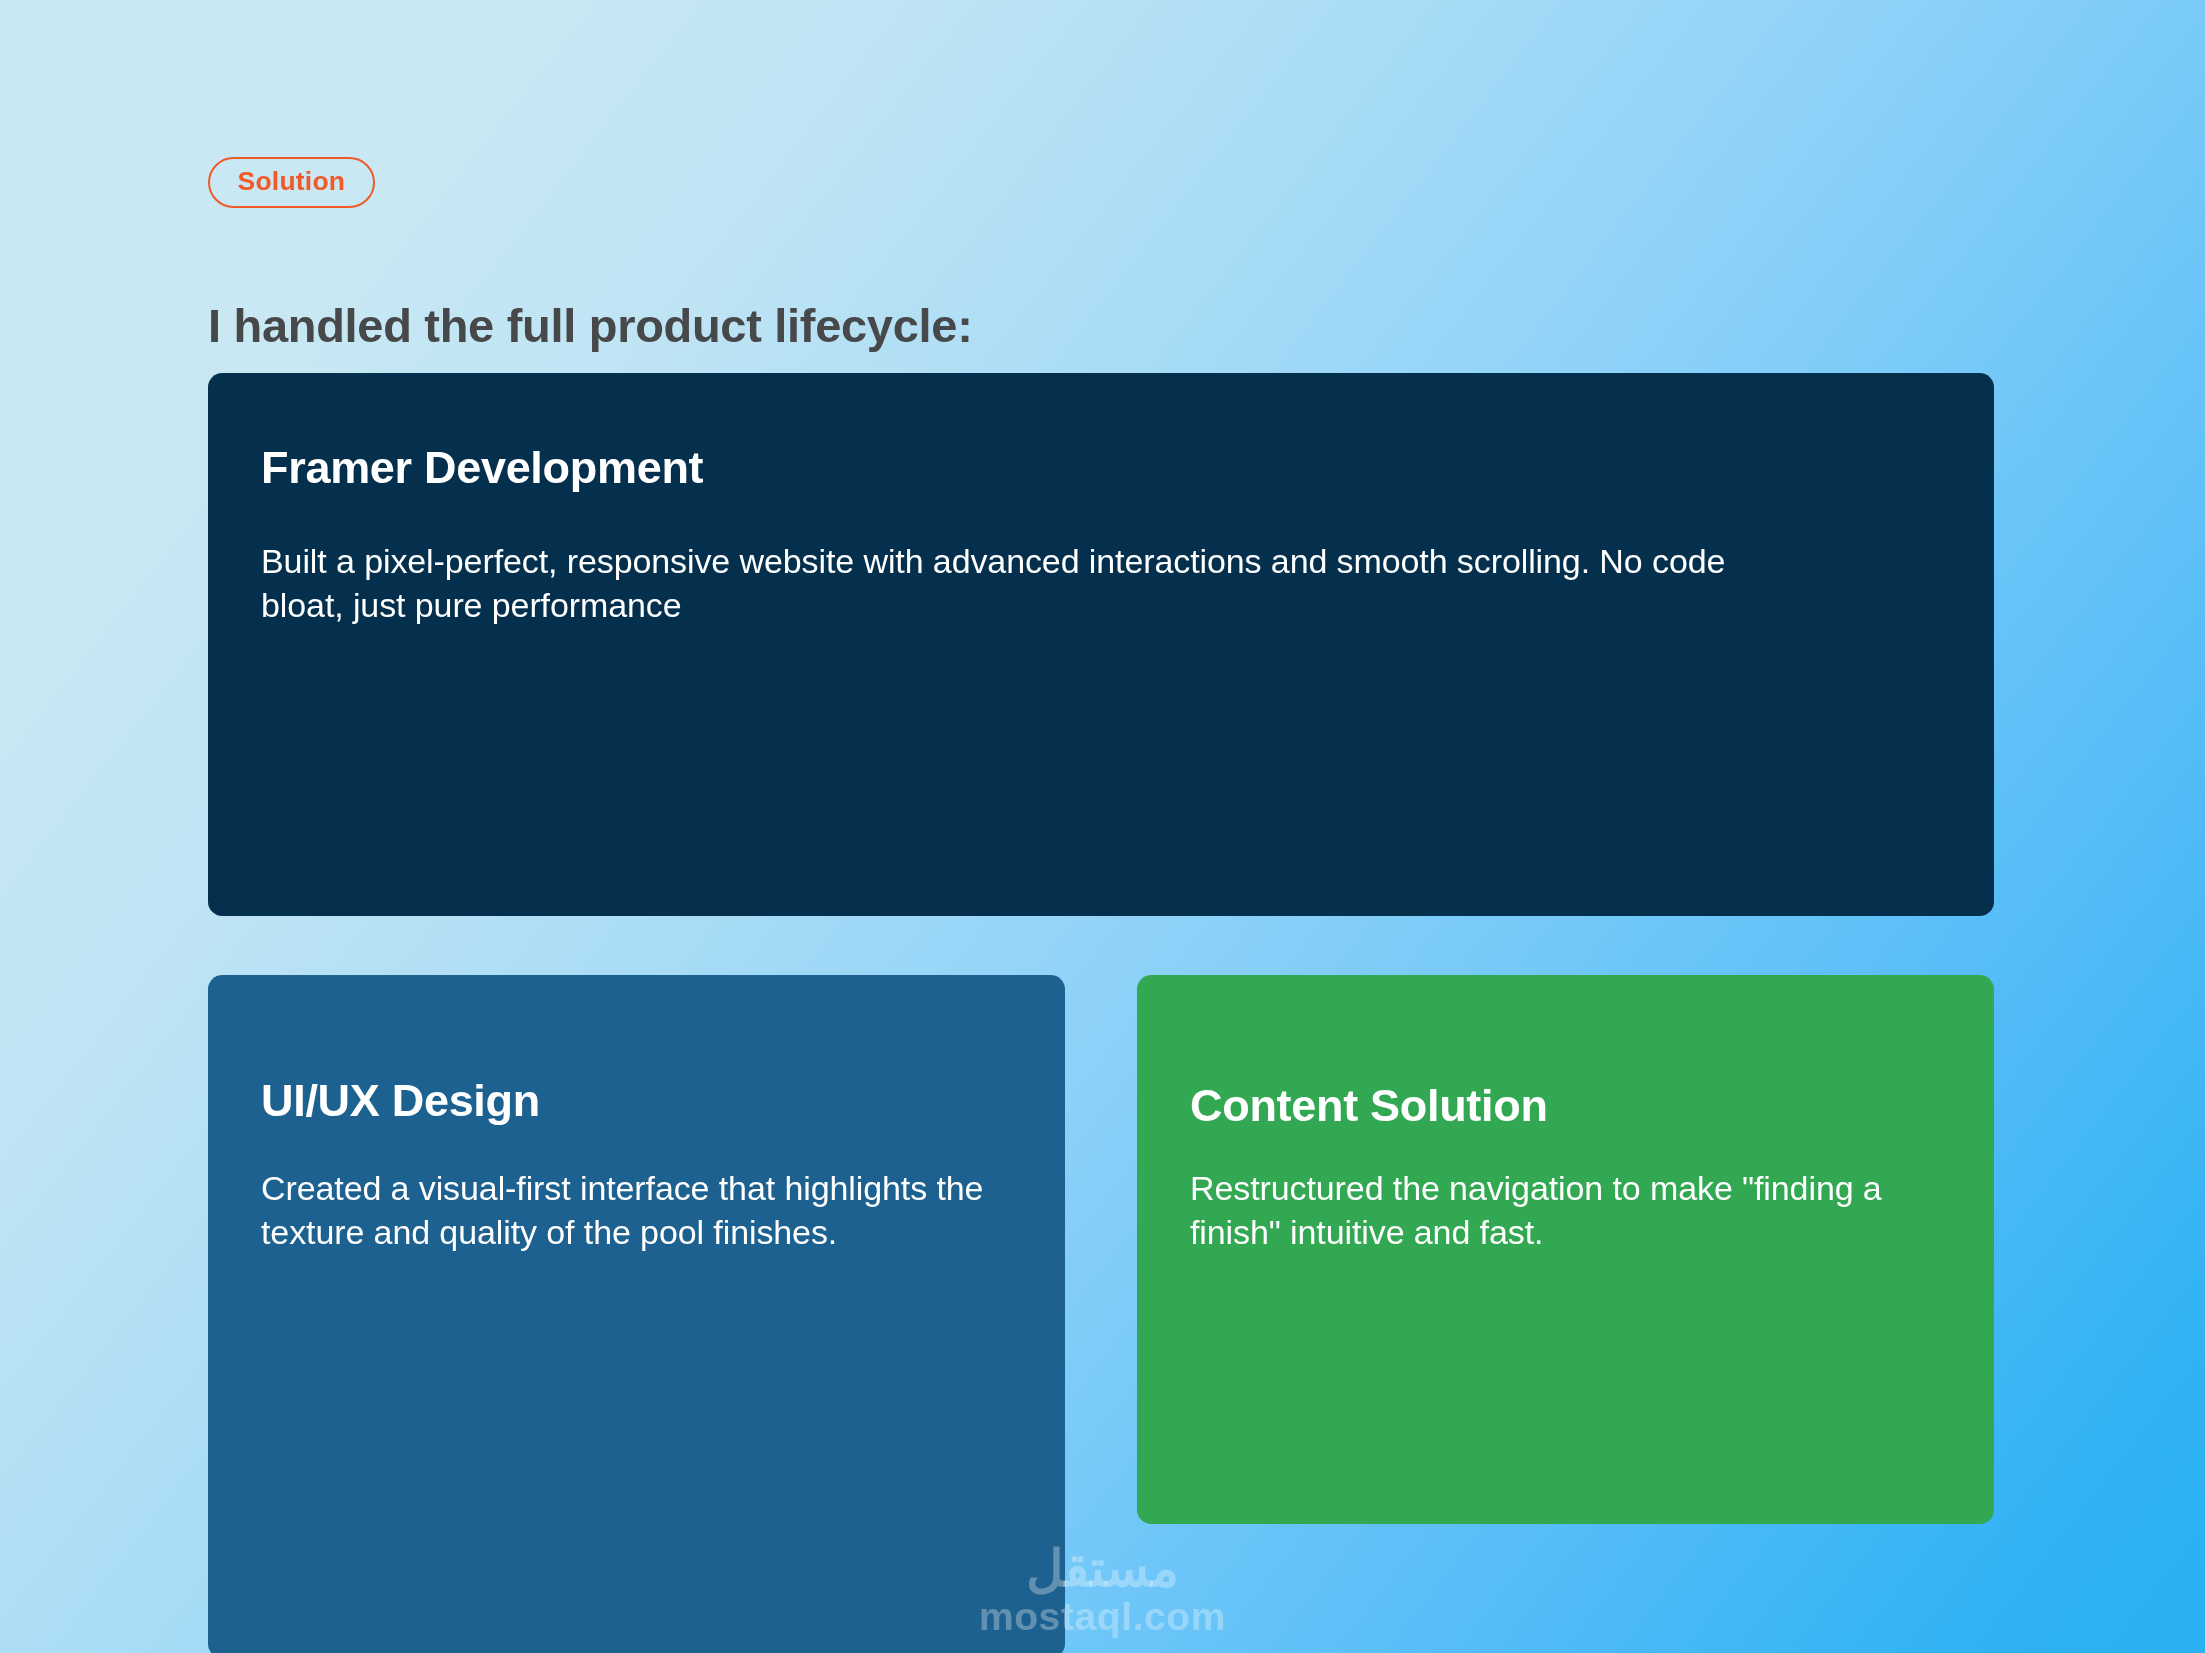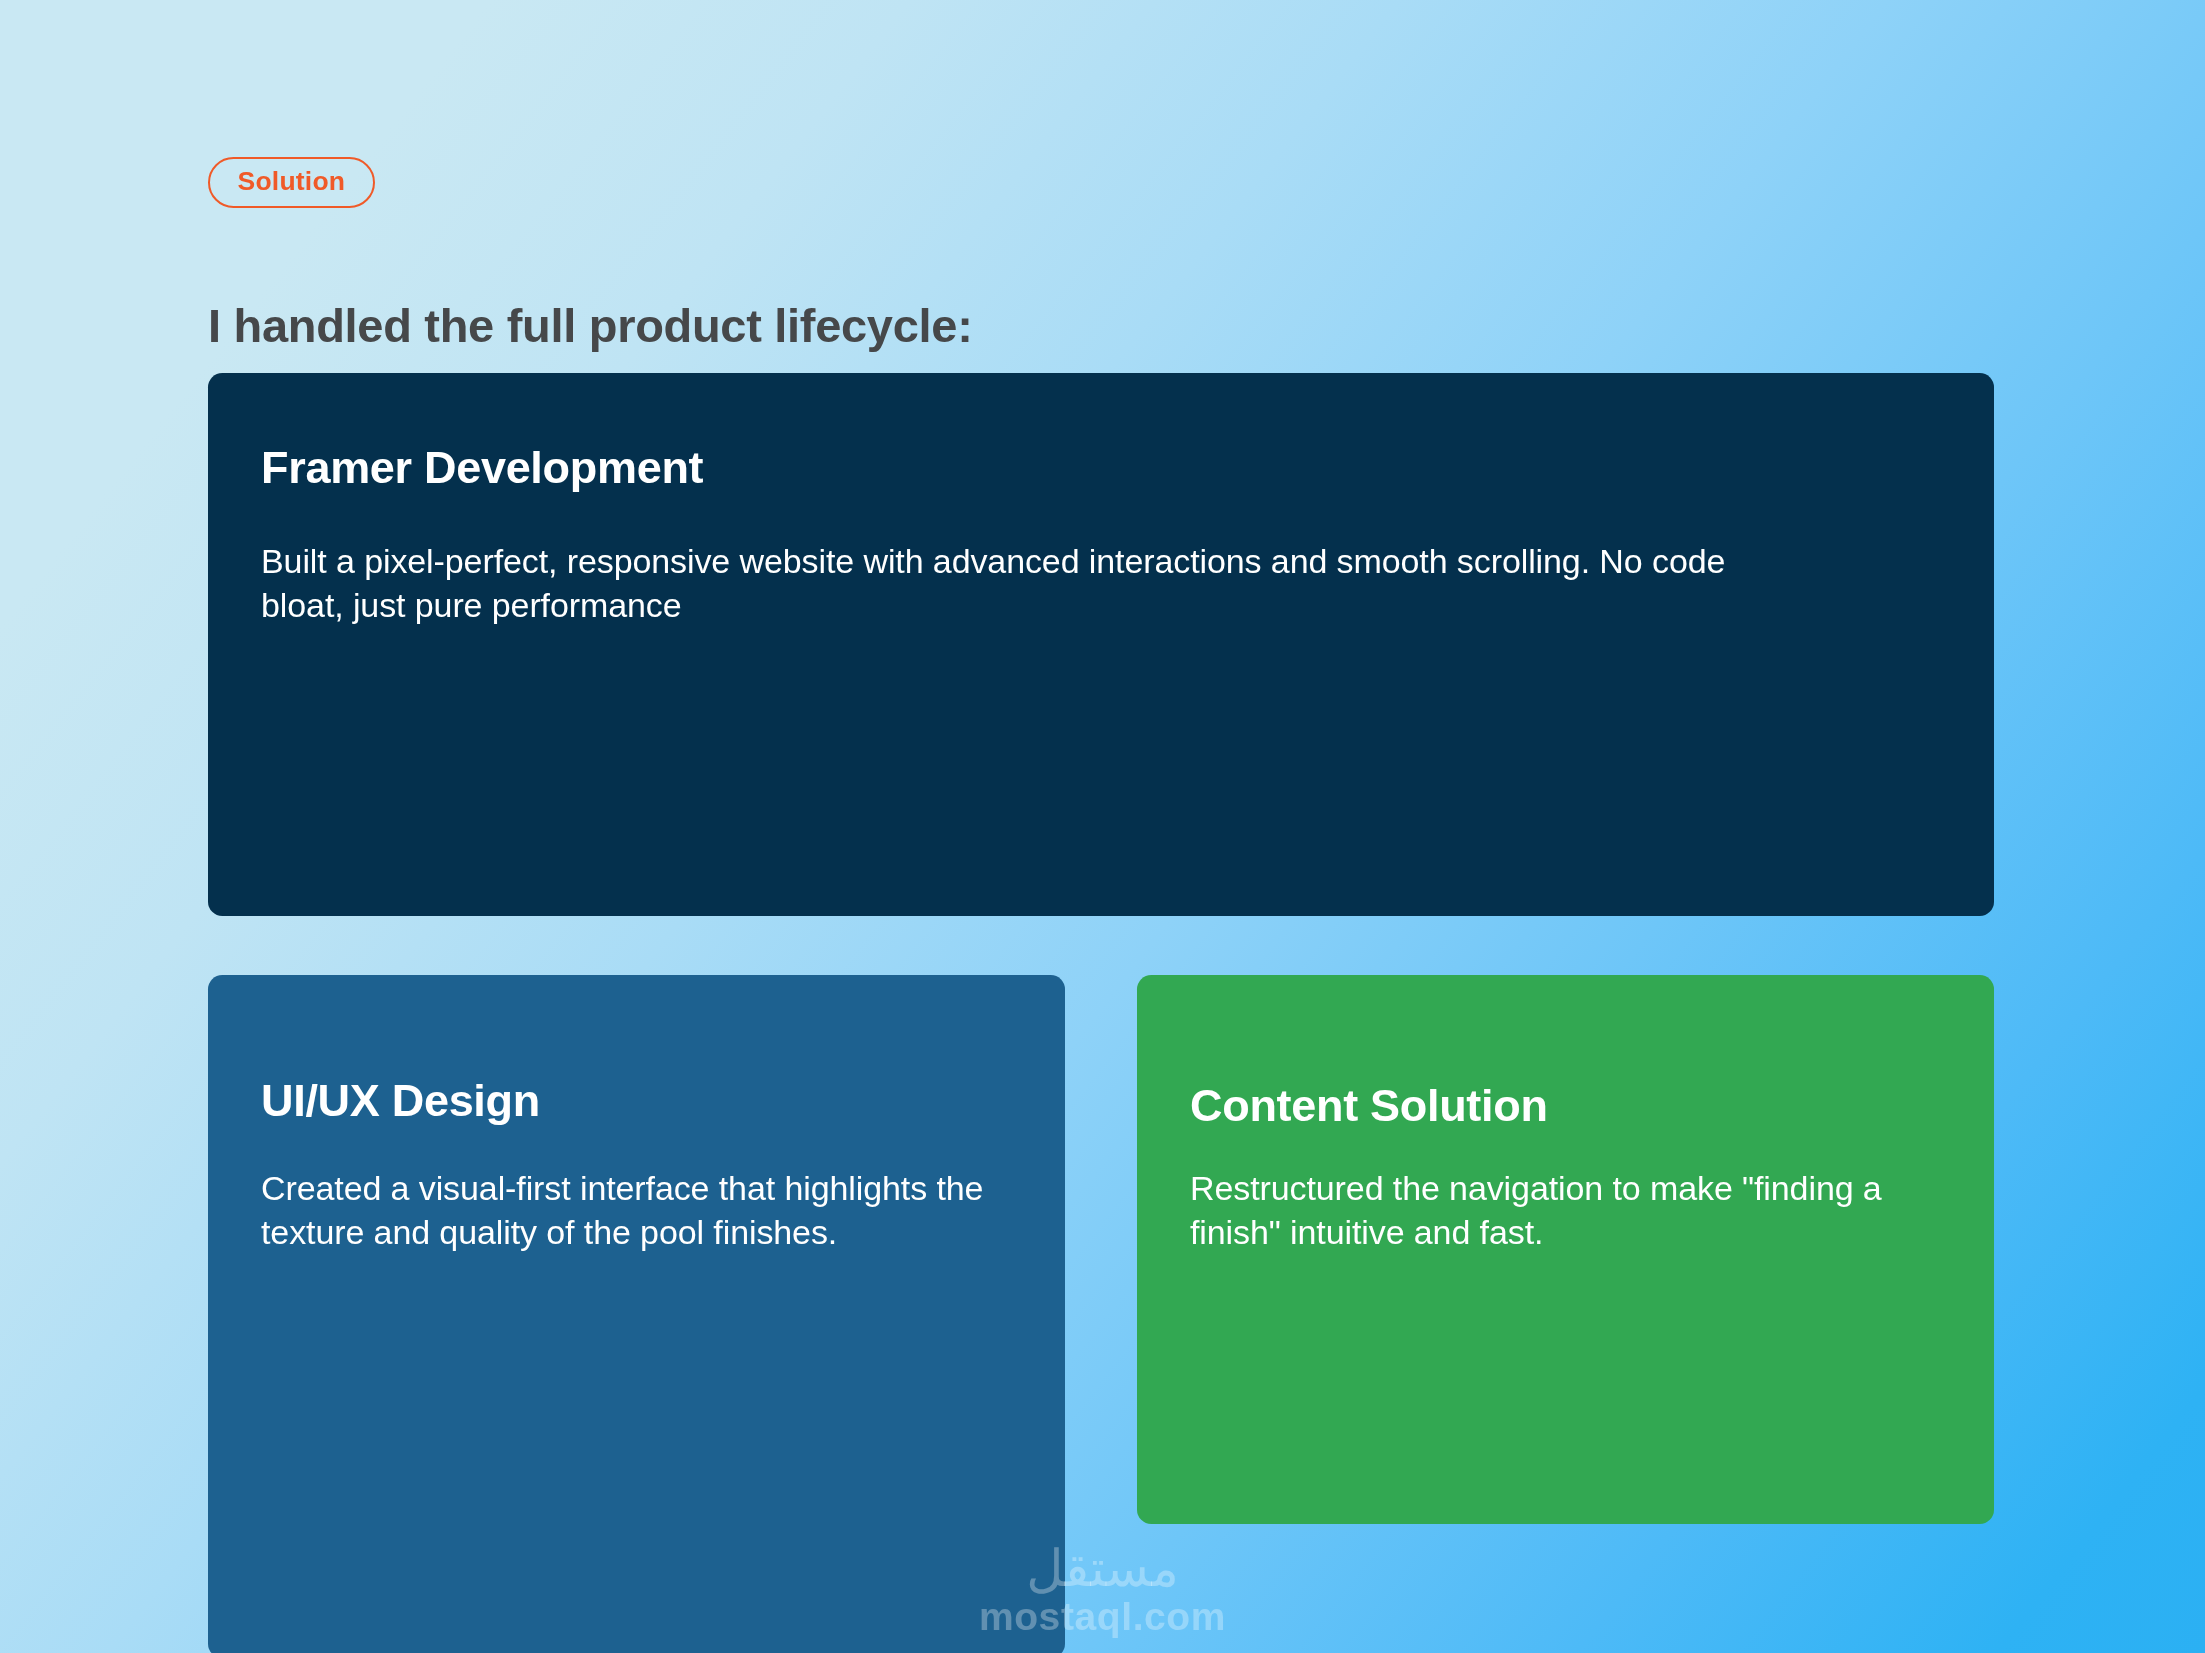--- a/index.html
+++ b/index.html
@@ -37,21 +37,21 @@
     left: 0;
     bottom: 15.4px;
     width: 100%;
     text-align: center;
     pointer-events: none;
     user-select: none;
   }
   #watermark .wm-ar {
     display: block;
     font-size: 51px;
-    font-weight: normal;
+    font-weight: bold;
     line-height: 1.05;
     color: rgba(255,255,255,0.30);
     letter-spacing: 1.1px;
   }
   #watermark .wm-en {
     display: block;
     font-size: 39px;
     font-weight: bold;
     line-height: 1.1;
     color: rgba(255,255,255,0.30);

